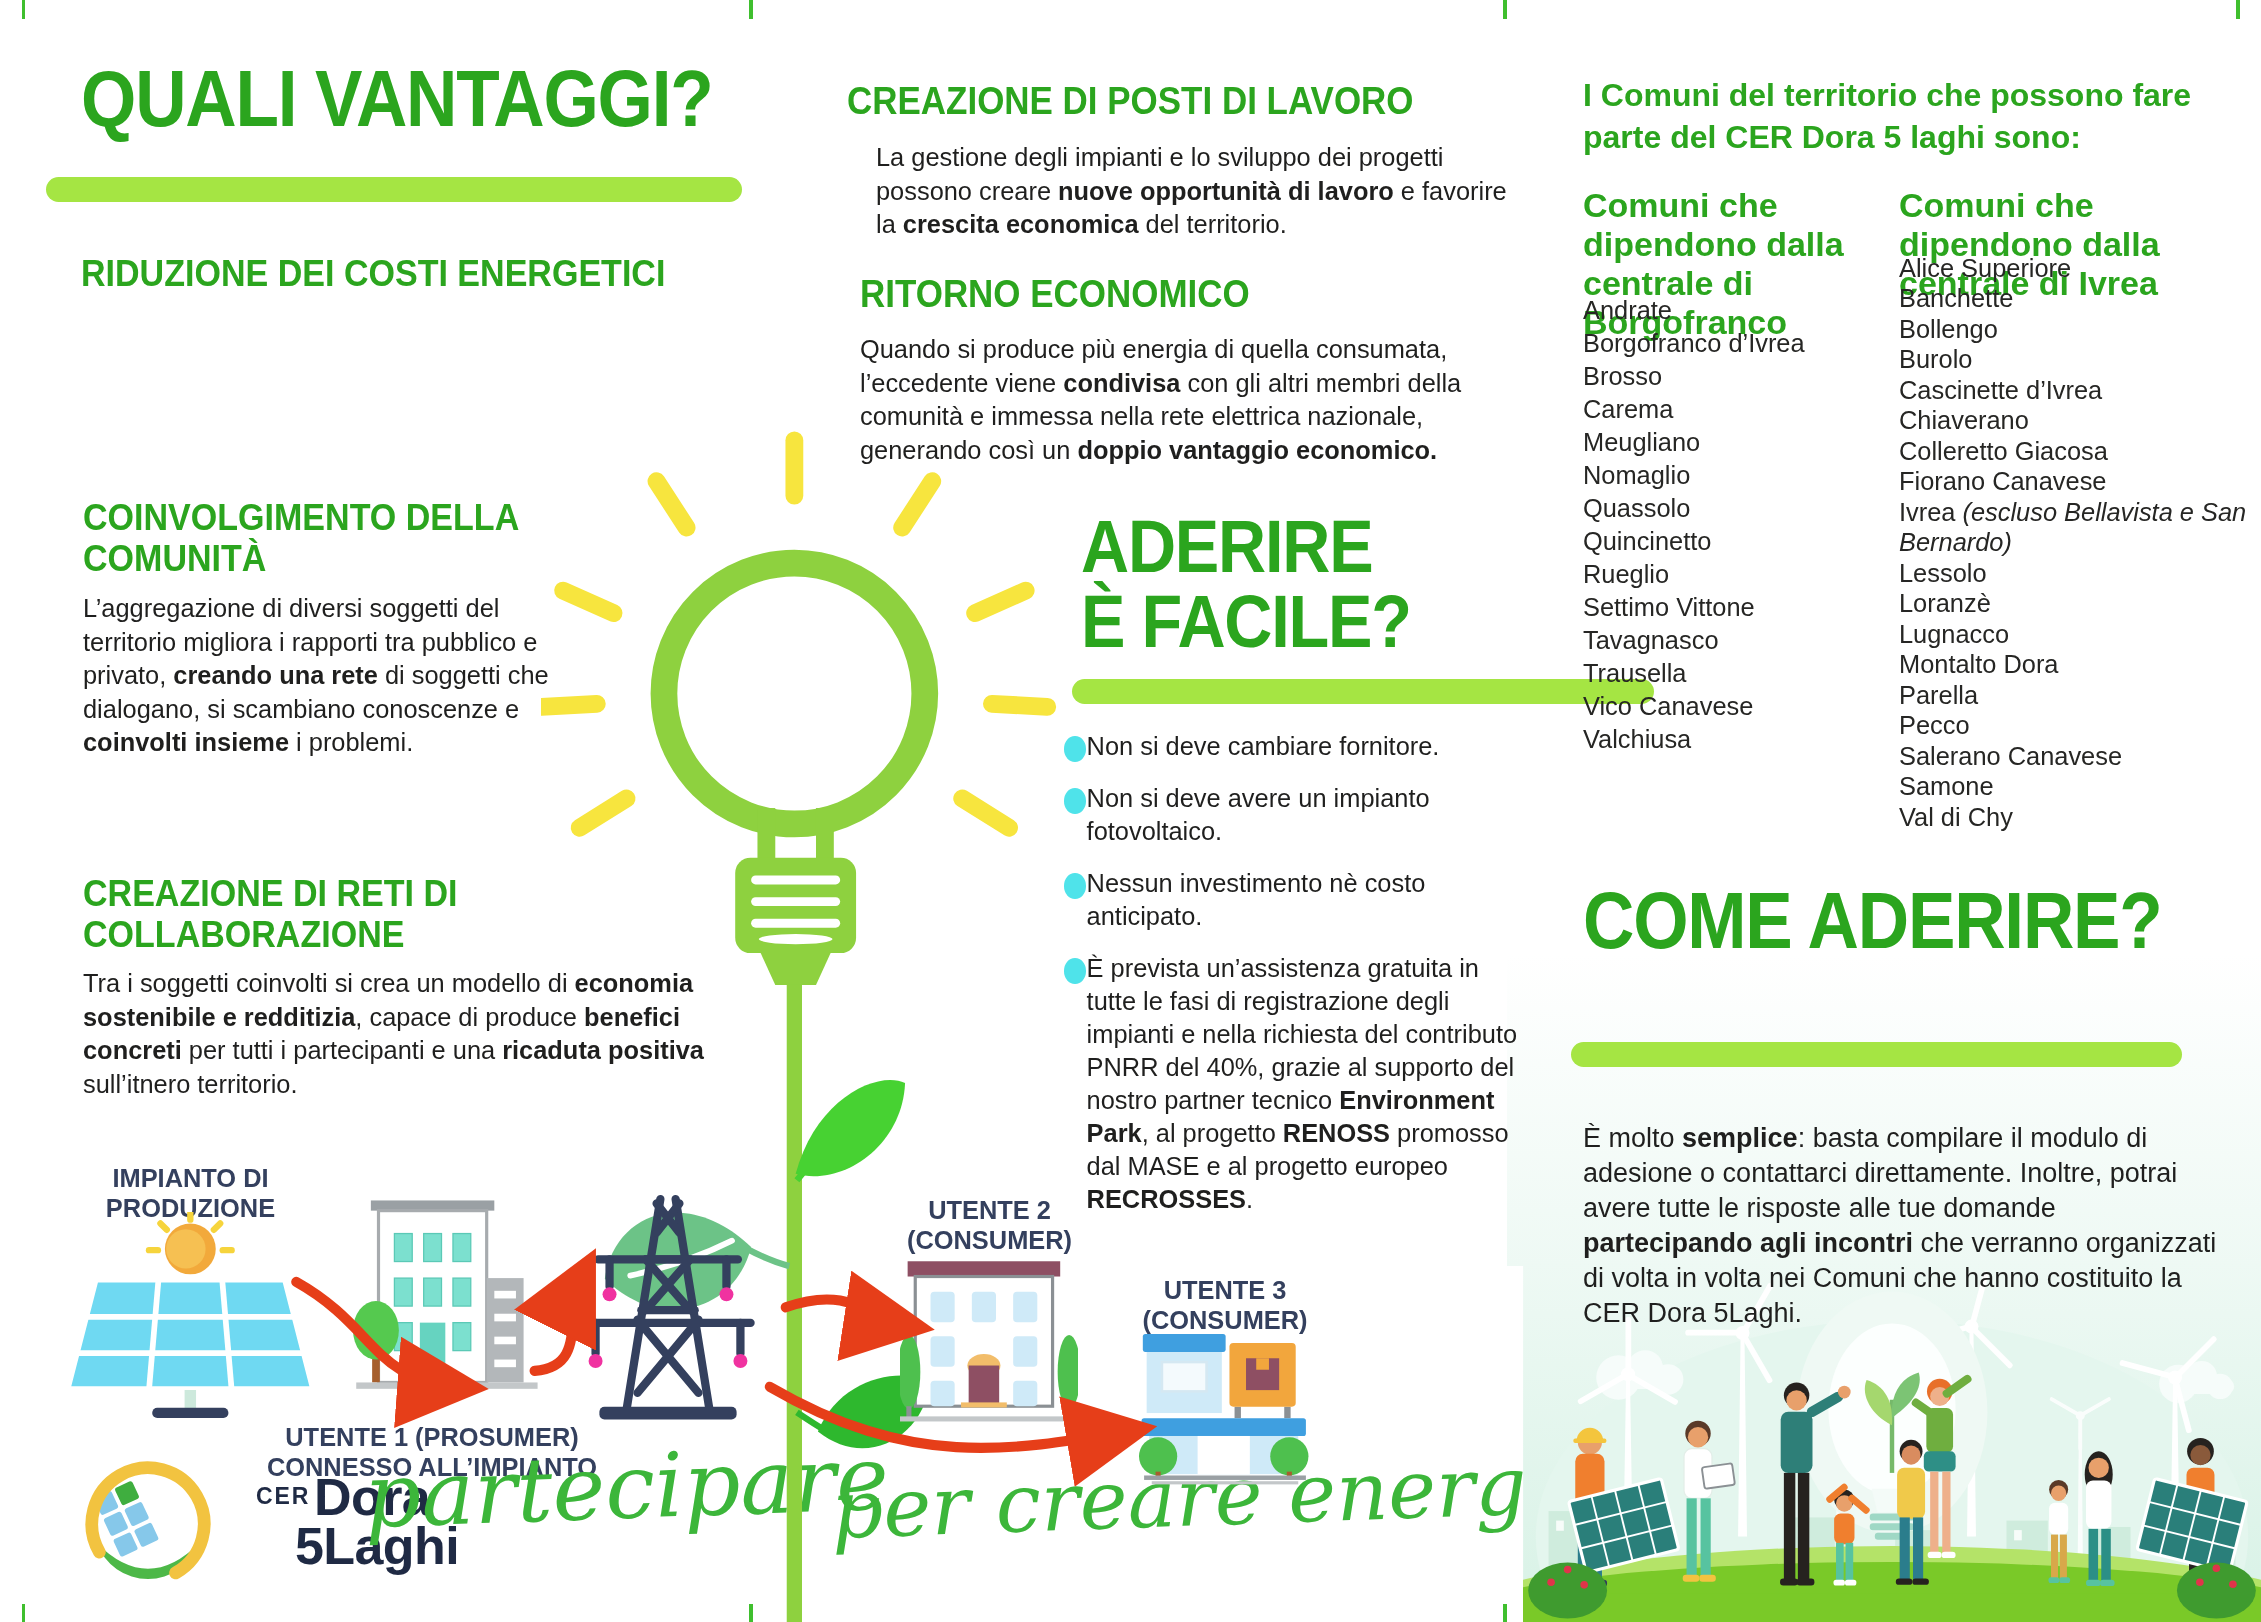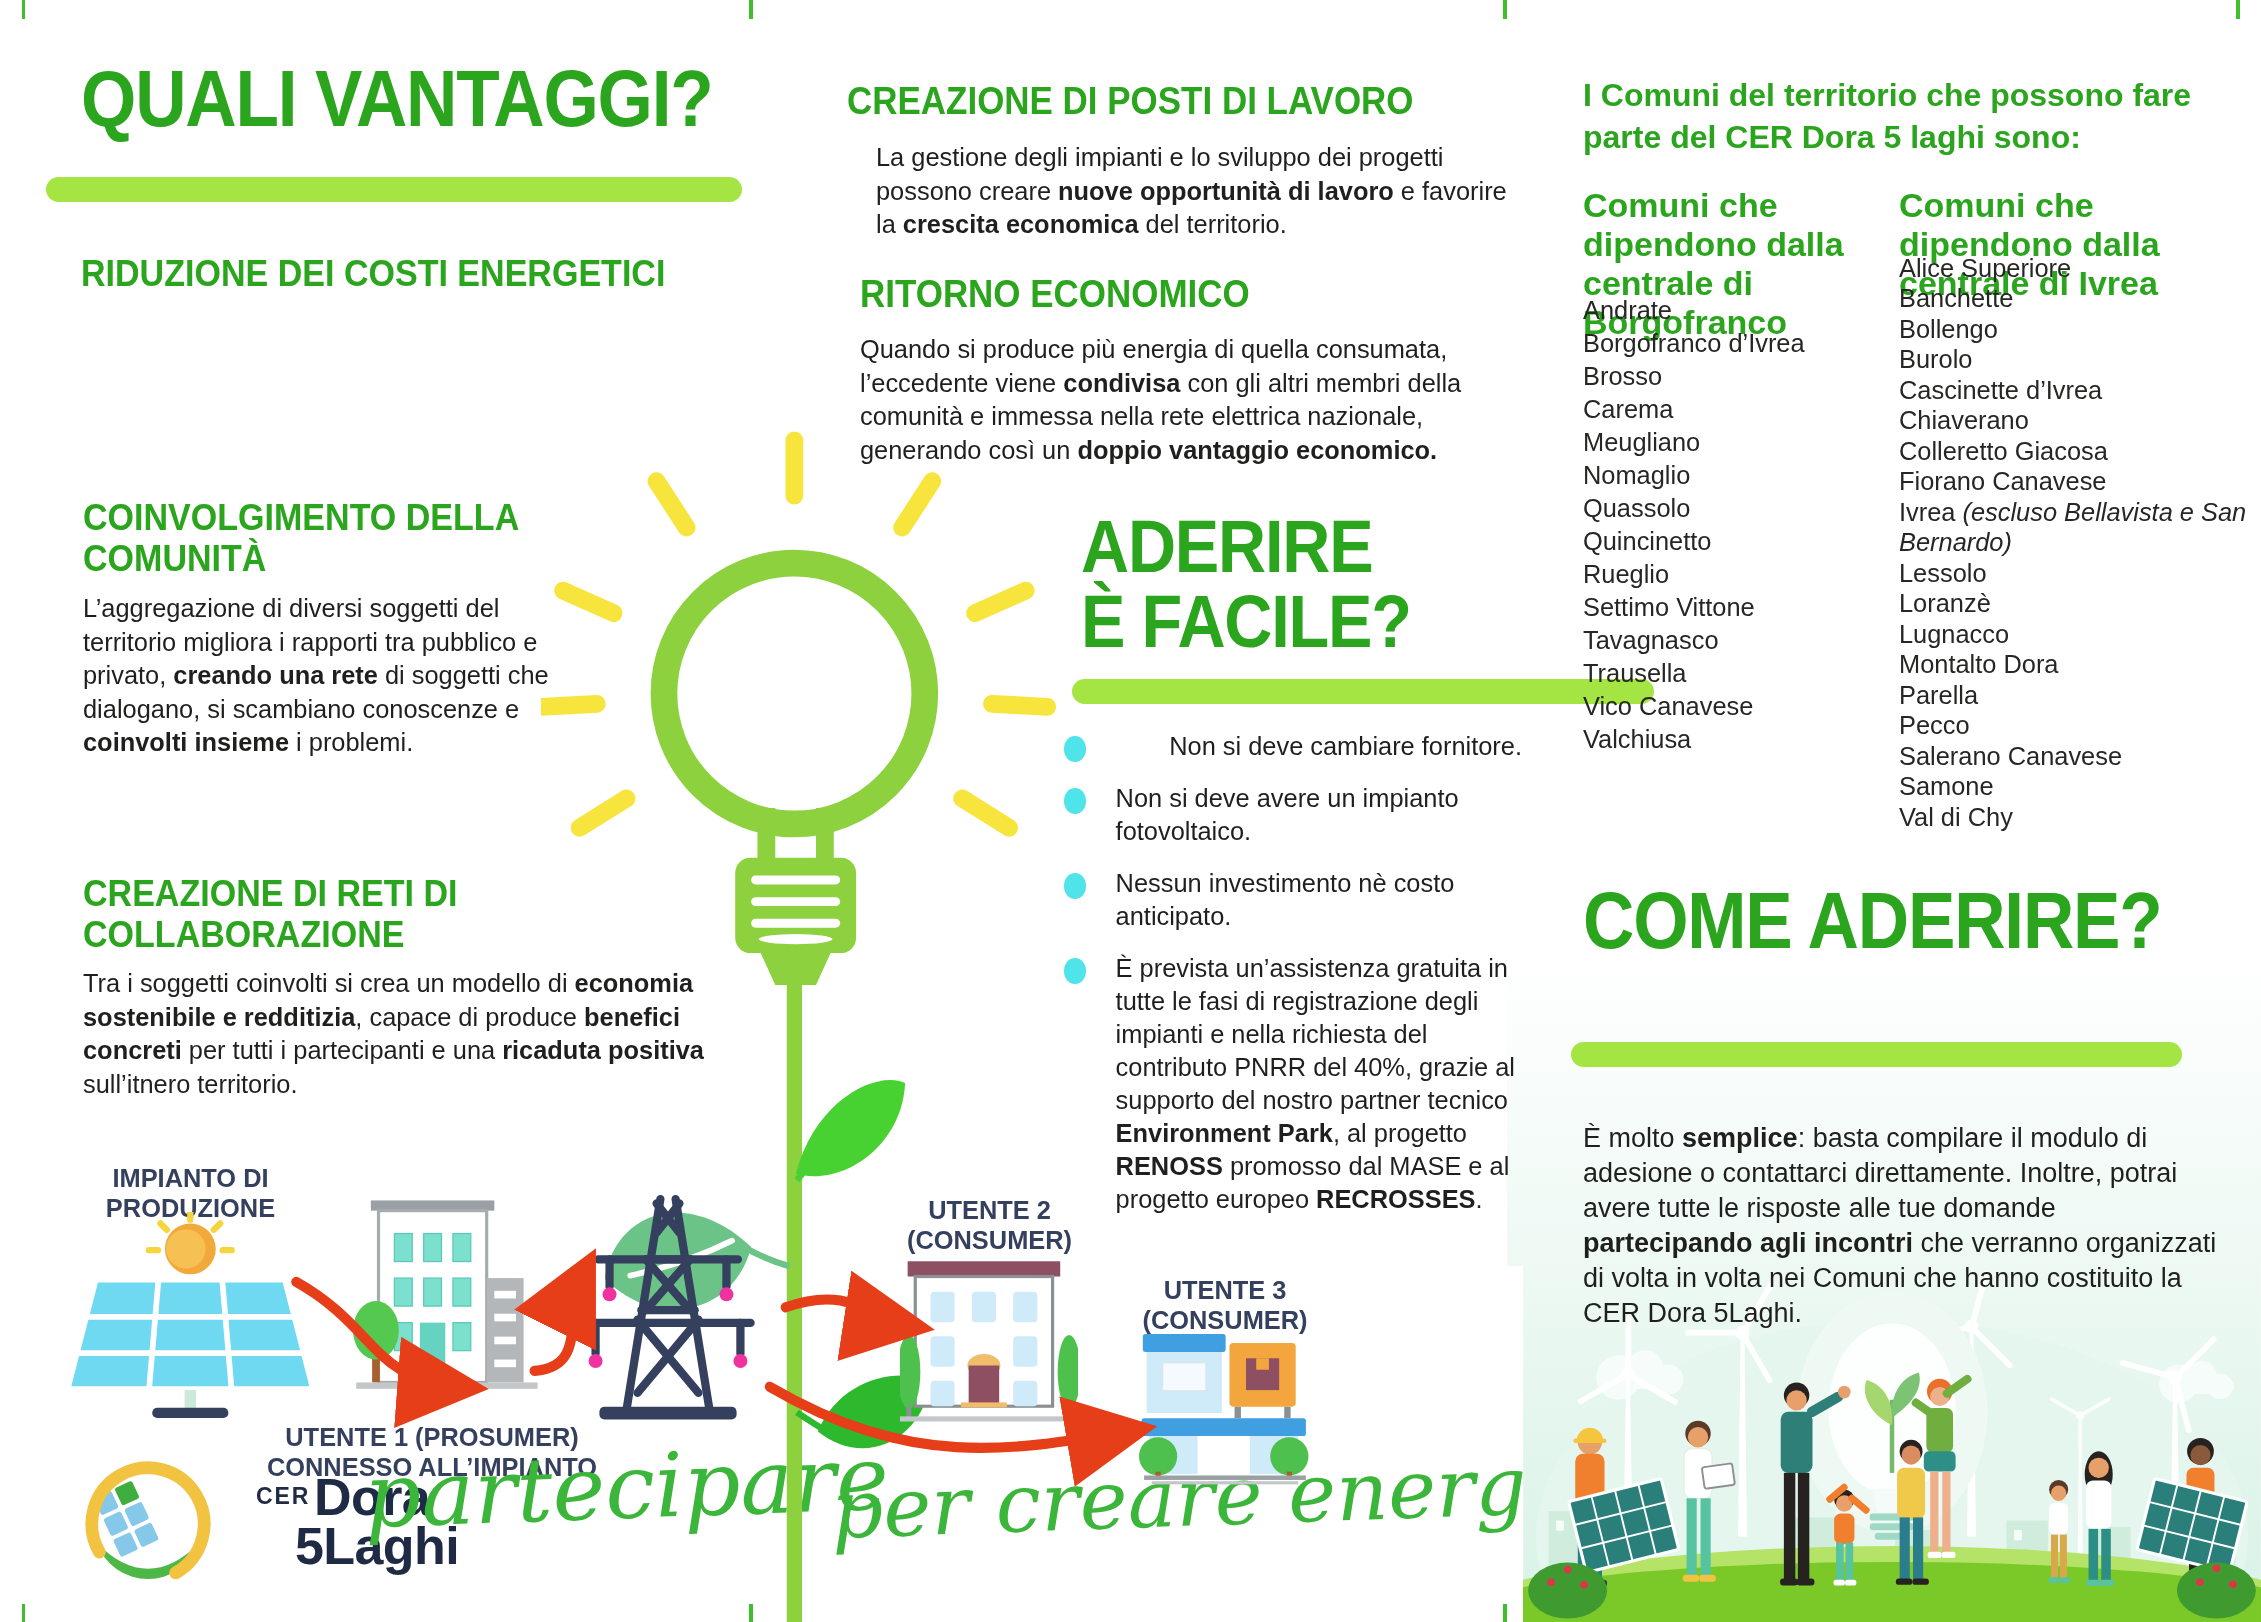--- a/index.html
+++ b/index.html
@@ -14,21 +14,21 @@
   .i{font-style:italic;}
   .bar{position:absolute;height:25.4px;border-radius:14px;background:#A5E543;}
   .navlbl{font-weight:bold;color:#34405E;font-size:25.4px;line-height:1.2;text-align:center;}
   .rhead{font-weight:bold;color:#2BA51E;font-size:32px;line-height:1.3;}
   .rsub{font-weight:bold;color:#2BA51E;font-size:34px;line-height:1.15;}
   .rlist{font-size:25.4px;line-height:1.3;color:#262624;}
   .rlist2{font-size:25.4px;line-height:1.2;color:#262624;}
   .li{white-space:normal;}
   .script{font-family:"DejaVu Serif", serif;font-style:italic;color:#3CB63A;transform:rotate(-2deg);transform-origin:left bottom;white-space:nowrap;}
   .bullets{display:flex;flex-direction:column;gap:19px;width:458px;}
-  .bullet-row{display:flex;gap:30px;justify-content:space-between;}
+  .bullet-row{display:flex;gap:1px;}
   .dot{flex:0 0 auto;width:21.6px;height:25.4px;border-radius:50%;background:#4FE3EA;margin-top:6.4px;}
   .btext{font-size:25.4px;line-height:1.3;}
   .crop{position:absolute;width:3.8px;height:19px;background:#3FBF2E;}
   .logotext{color:#1F2A44;line-height:.95;font-weight:bold;margin-left:32px;}
   .logotext .cer{font-size:23px;letter-spacing:1.9px;vertical-align:11.4px;margin-right:3.8px;}
   .logotext .big{font-size:52px;letter-spacing:-0.6px;}
   .fade{position:absolute;left:1507px;top:954px;width:754px;height:312px;
         background:linear-gradient(180deg, rgba(238,249,244,0) 0%, rgba(238,249,244,1) 100%);}
   .z1{z-index:1}.z2{z-index:2}.z3{z-index:3}
 </style>

